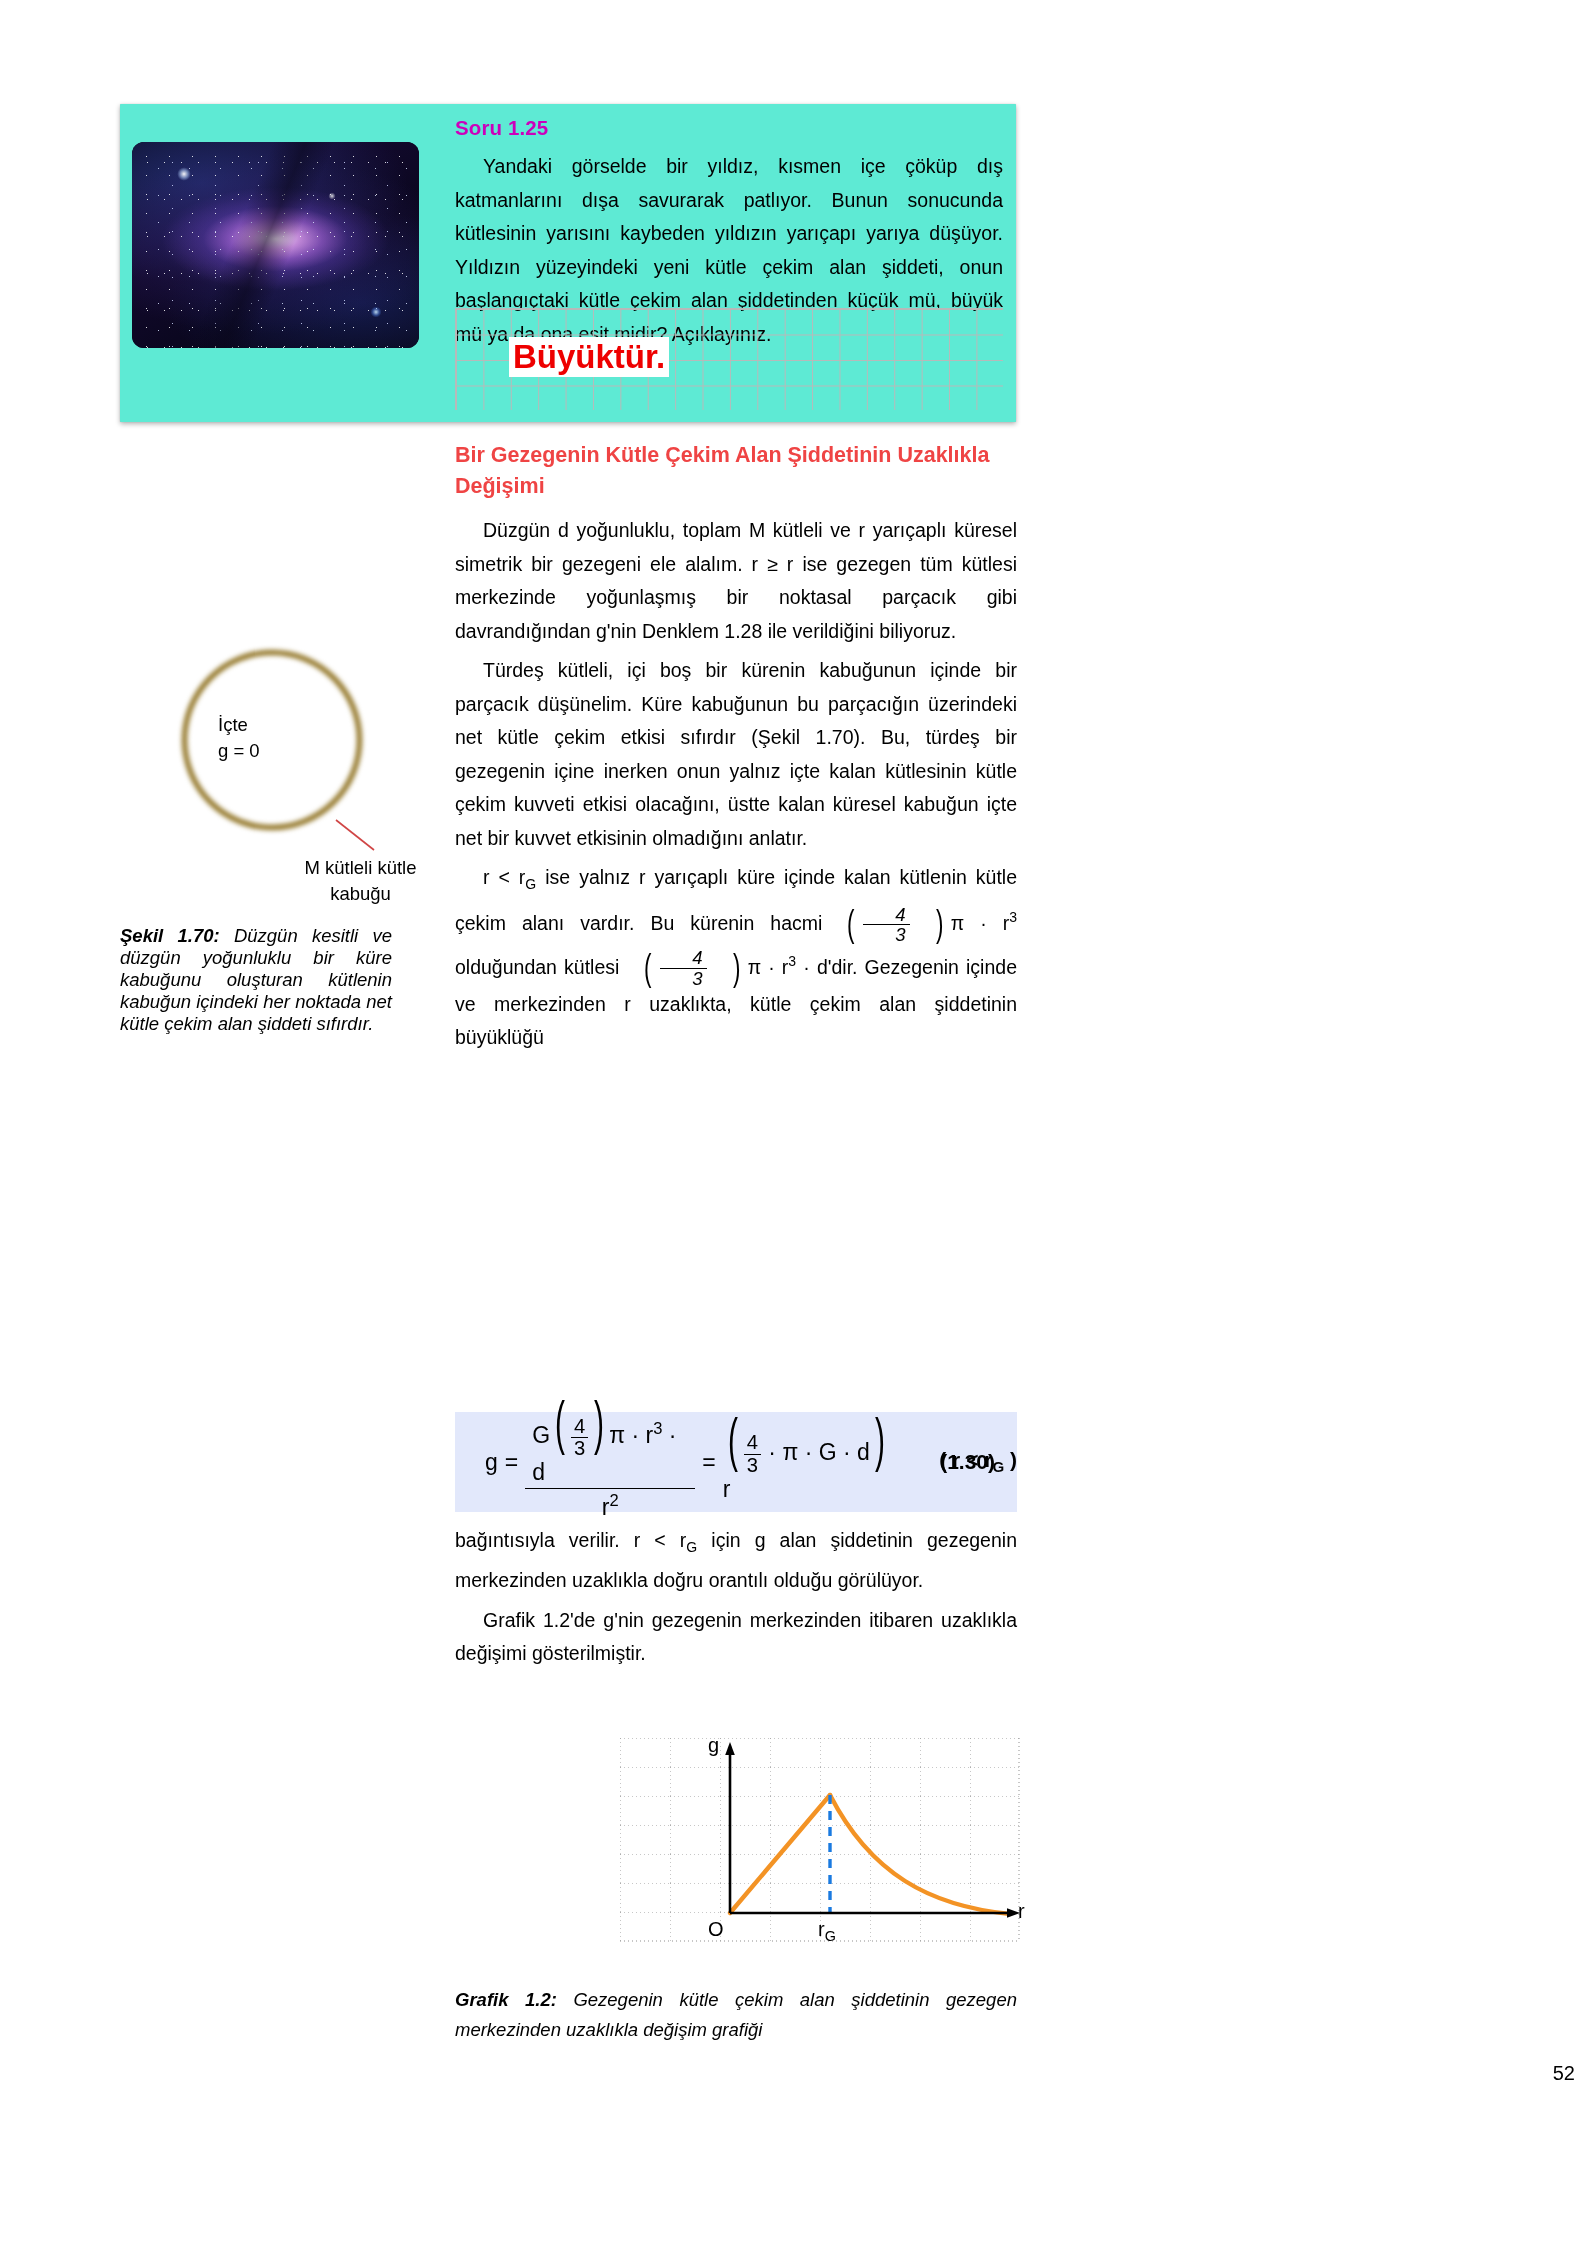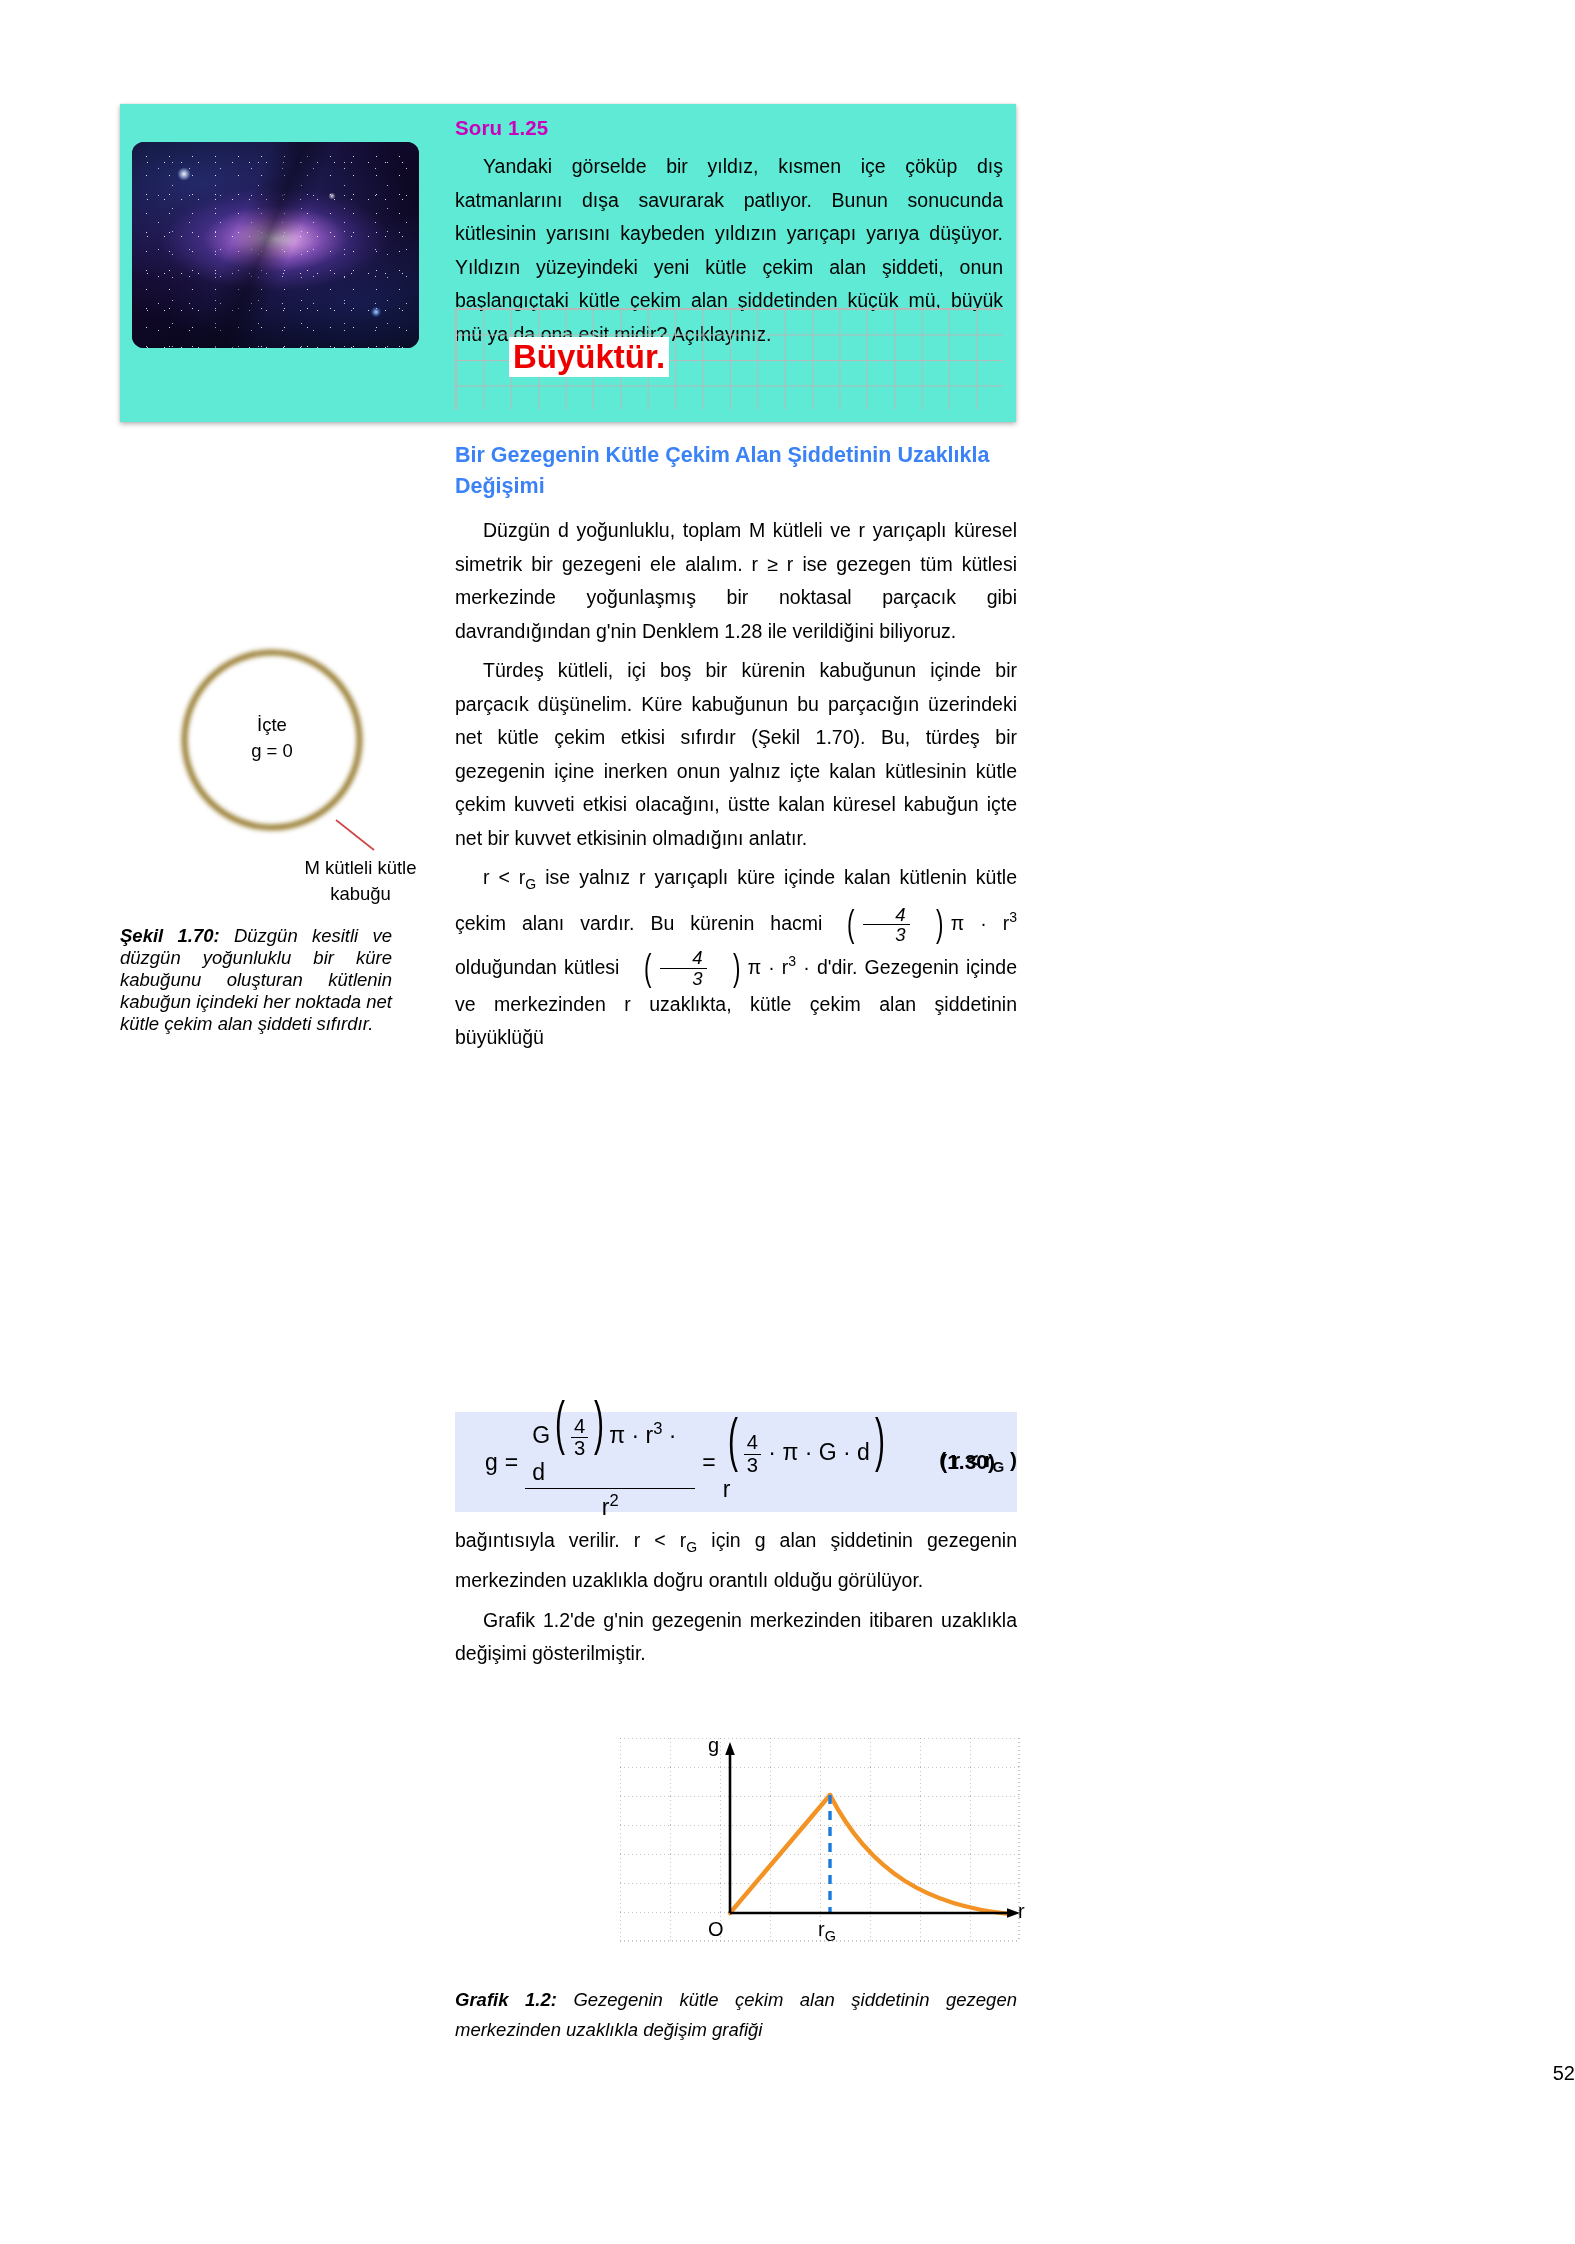--- a/index.html
+++ b/index.html
@@ -115,21 +115,21 @@
   }
 
   
   #right-col {
     position: absolute;
     left: 455px;
     top: 440px;
     width: 562px;
   }
   #section-heading {
-    color: #3b82f6;
+    color: #ef4444;
     font-weight: bold;
     font-size: 21.5px;
     line-height: 31px;
     margin: 0 0 12px 0;
   }
   .para {
     font-size: 19.5px;
     line-height: 33.5px;
     text-align: justify;
     text-indent: 28px;
@@ -232,21 +232,21 @@
     border: 5px solid #8a6b16;
     box-sizing: border-box;
     filter: blur(2.4px);
     background: transparent;
   }
   #sphere-label {
     position: absolute;
     left: 36px;
     top: 62px;
     width: 108px;
-    text-align: center;
+    text-align: left;
     font-size: 18.5px;
     line-height: 26px;
   }
   #sphere-pointer {
     position: absolute;
     left: 152px;
     top: 168px;
     width: 46px;
     height: 34px;
   }

